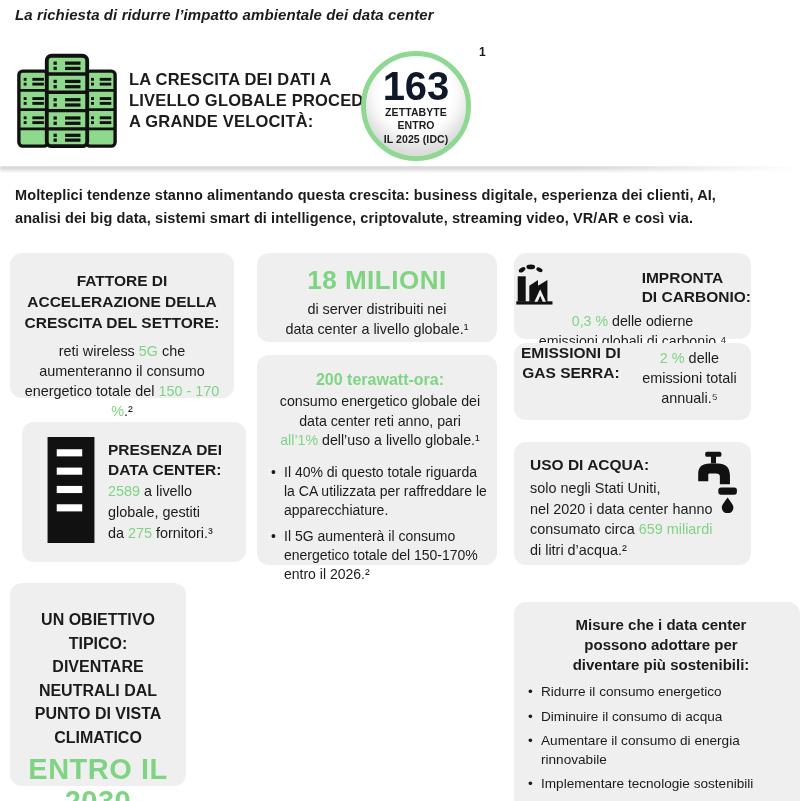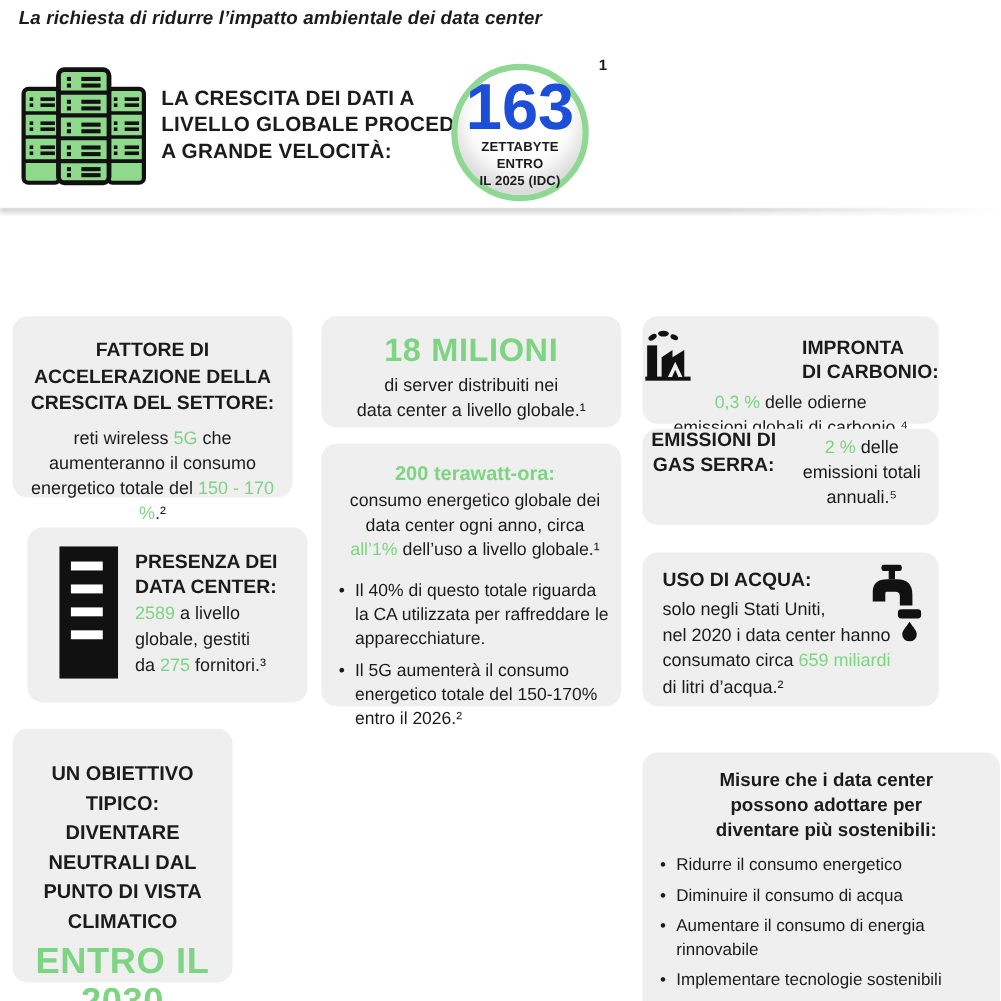--- a/index.html
+++ b/index.html
@@ -4,21 +4,21 @@
 <style>
   html,body{margin:0;padding:0;background:#fff;}
   .canvas{position:relative;width:801px;height:801px;background:#fff;overflow:hidden;
           font-family:"Liberation Sans","DejaVu Sans",sans-serif;color:#1b1b1b;}
   .title{position:absolute;left:15px;top:6px;margin:0;font-size:15px;font-weight:700;font-style:italic;letter-spacing:.1px;}
   .hdr-icon{position:absolute;left:16px;top:50px;}
   .hdr-heading{position:absolute;left:129px;top:69px;font-size:16.5px;font-weight:700;line-height:21px;white-space:pre-line;letter-spacing:.2px;}
   .stat-circle{position:absolute;left:361px;top:51px;width:100px;height:100px;border:5px solid #8FD793;border-radius:50%;
                background:#fff;box-shadow:inset 0 -13px 16px rgba(0,0,0,.15);
                display:flex;flex-direction:column;align-items:center;justify-content:center;text-align:center;}
-  .stat-value{font-size:52px;font-weight:700;color:#1d4ed8;line-height:1;}
+  .stat-value{font-size:40px;font-weight:700;color:#0f172a;line-height:1;}
   .stat-label{font-size:10.5px;font-weight:600;line-height:13.5px;letter-spacing:.1px;}
   .stat-sup{position:absolute;left:479px;top:45px;font-size:12px;font-weight:700;}
   .divider{position:absolute;left:0;top:166px;width:801px;height:7px;
            background:linear-gradient(to bottom,rgba(0,0,0,.22),rgba(0,0,0,0));filter:blur(1.2px);
            -webkit-mask-image:linear-gradient(to right,#000 0%,#000 72%,transparent 100%);
            mask-image:linear-gradient(to right,#000 0%,#000 72%,transparent 100%);}
   .intro{position:absolute;left:15px;top:184px;width:778px;margin:0;font-size:14.5px;font-weight:700;line-height:22.5px;white-space:pre-line;letter-spacing:.1px;}
 
   .box{position:absolute;background:#EFEFEF;border-radius:12px;box-sizing:border-box;}
   .center{text-align:center;}
@@ -151,20 +151,22 @@
 
   <div class="stat-circle">
     <div class="stat-value">163</div>
     <div class="stat-label">ZETTABYTE ENTRO</div>
     <div class="stat-label">IL 2025 (IDC)</div>
   </div>
   <div class="stat-sup">1</div>
 
   <div class="divider"></div>
 
+  <p class="intro">Molteplici tendenze stanno alimentando questa crescita: business digitale, esperienza dei clienti, AI,
+analisi dei big data, sistemi smart di intelligence, criptovalute, streaming video, VR/AR e così via.</p>
 
   <section class="box b11 center">
     <h3 class="box-h">FATTORE DI
 ACCELERAZIONE DELLA
 CRESCITA DEL SETTORE:</h3>
     <div class="body-txt"><span>reti wireless </span><span class="green">5G</span><span> che
 aumenteranno il consumo
 energetico totale del </span><span class="green">150 - 170 %</span><span>.²</span></div>
   </section>
 
@@ -212,21 +214,21 @@
 
   <section class="box b21 center">
     <span class="highlight">18 MILIONI</span>
     <div class="body-txt">di server distribuiti nei
 data center a livello globale.¹</div>
   </section>
 
   <section class="box b22">
     <span class="highlight">200 terawatt-ora:</span>
     <div class="body-txt"><span>consumo energetico globale dei
-data center ogni anno, circa
+data center reti anno, pari
 </span><span class="green">all’1%</span><span> dell’uso a livello globale.¹</span></div>
     <ul class="bullets">
         <li>Il 40% di questo totale riguarda la CA utilizzata per raffreddare le apparecchiature.</li>
         <li>Il 5G aumenterà il consumo energetico totale del 150-170% entro il 2026.²</li>
       </ul>
   </section>
 
 
   <section class="box b31 center">
     <div class="head-row">

